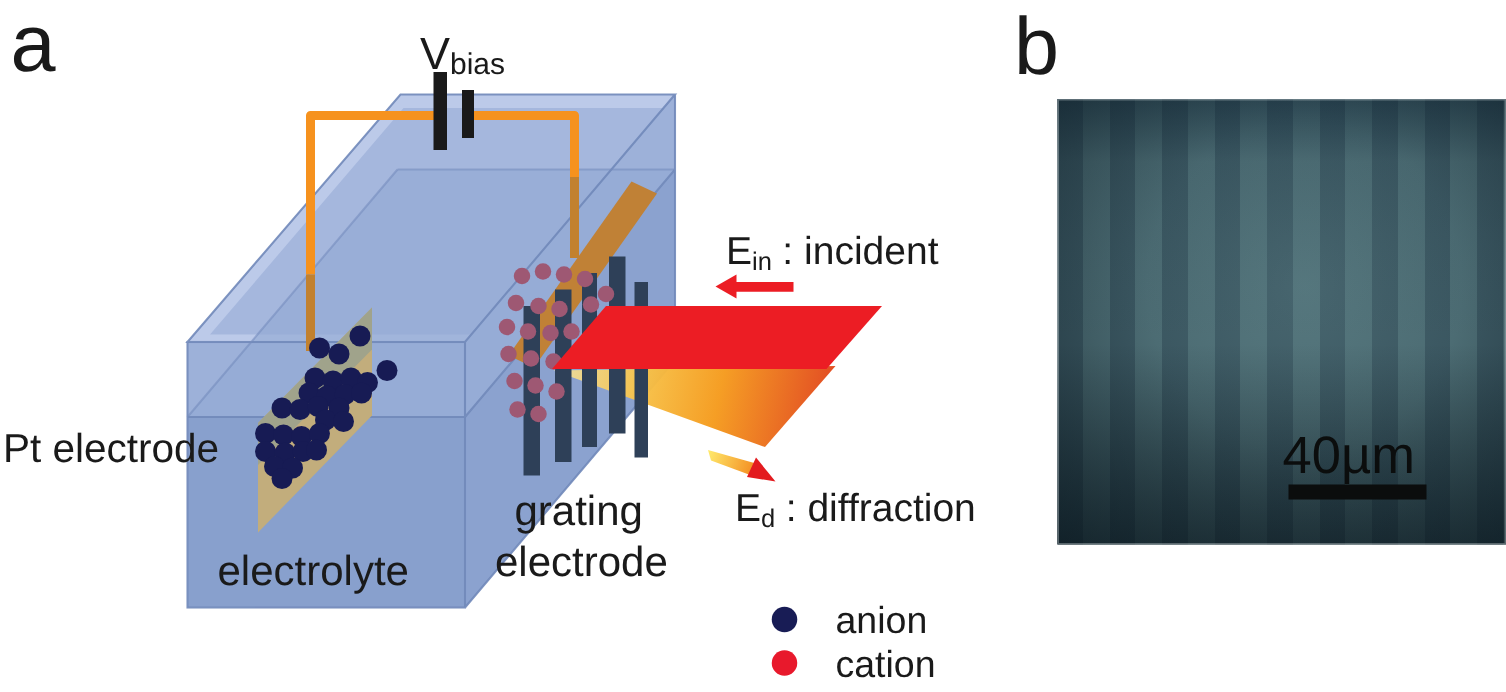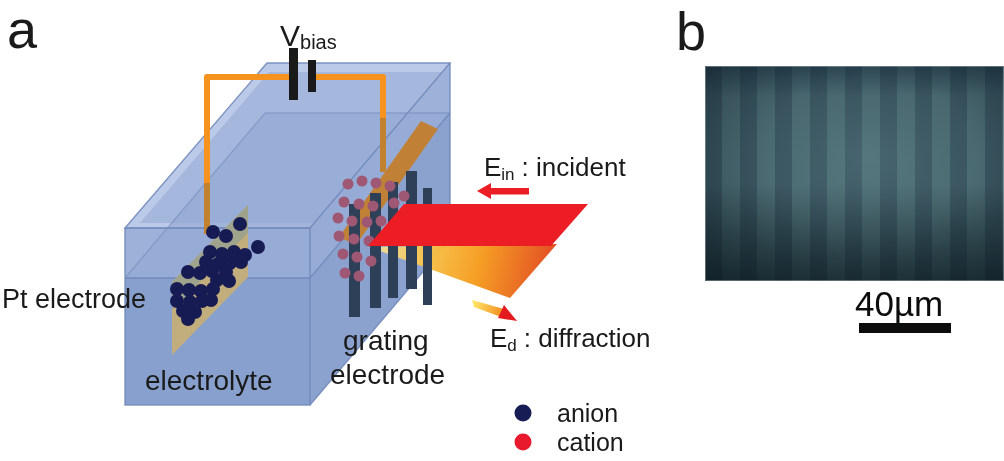--- a/index.html
+++ b/index.html
@@ -9,21 +9,21 @@
   }
   .panel-label{
     position:absolute;color:#1a1a1a;font-size:54px;line-height:1;
     font-family:"Liberation Sans", sans-serif;
   }
   #label-a{left:7px;top:2px;}
   #label-b{left:676px;top:4px;}
   #panel-a-svg{position:absolute;left:0;top:0;}
   
   #micrograph{
-    position:absolute;left:705px;top:66px;width:299px;height:215px;
+    position:absolute;left:705px;top:66px;width:299px;height:297px;
     background:
       radial-gradient(ellipse at 55% 42%, rgba(120,160,165,0.20) 0%, rgba(40,70,80,0.05) 45%, rgba(8,22,30,0.55) 100%),
       linear-gradient(180deg, rgba(16,38,54,0.50) 0%, rgba(16,38,54,0.08) 14%, rgba(10,24,34,0.00) 55%, rgba(4,14,20,0.55) 100%),
       repeating-linear-gradient(90deg,
         #3c5862 0px, #3c5862 17px,
         #4e6e75 17px, #4e6e75 35px);
     box-shadow:inset 0 0 0 1px rgba(220,230,232,0.35);
   }
   #scalebar{position:absolute;left:150px;top:220px;width:110px;}
   #scalebar-text{

